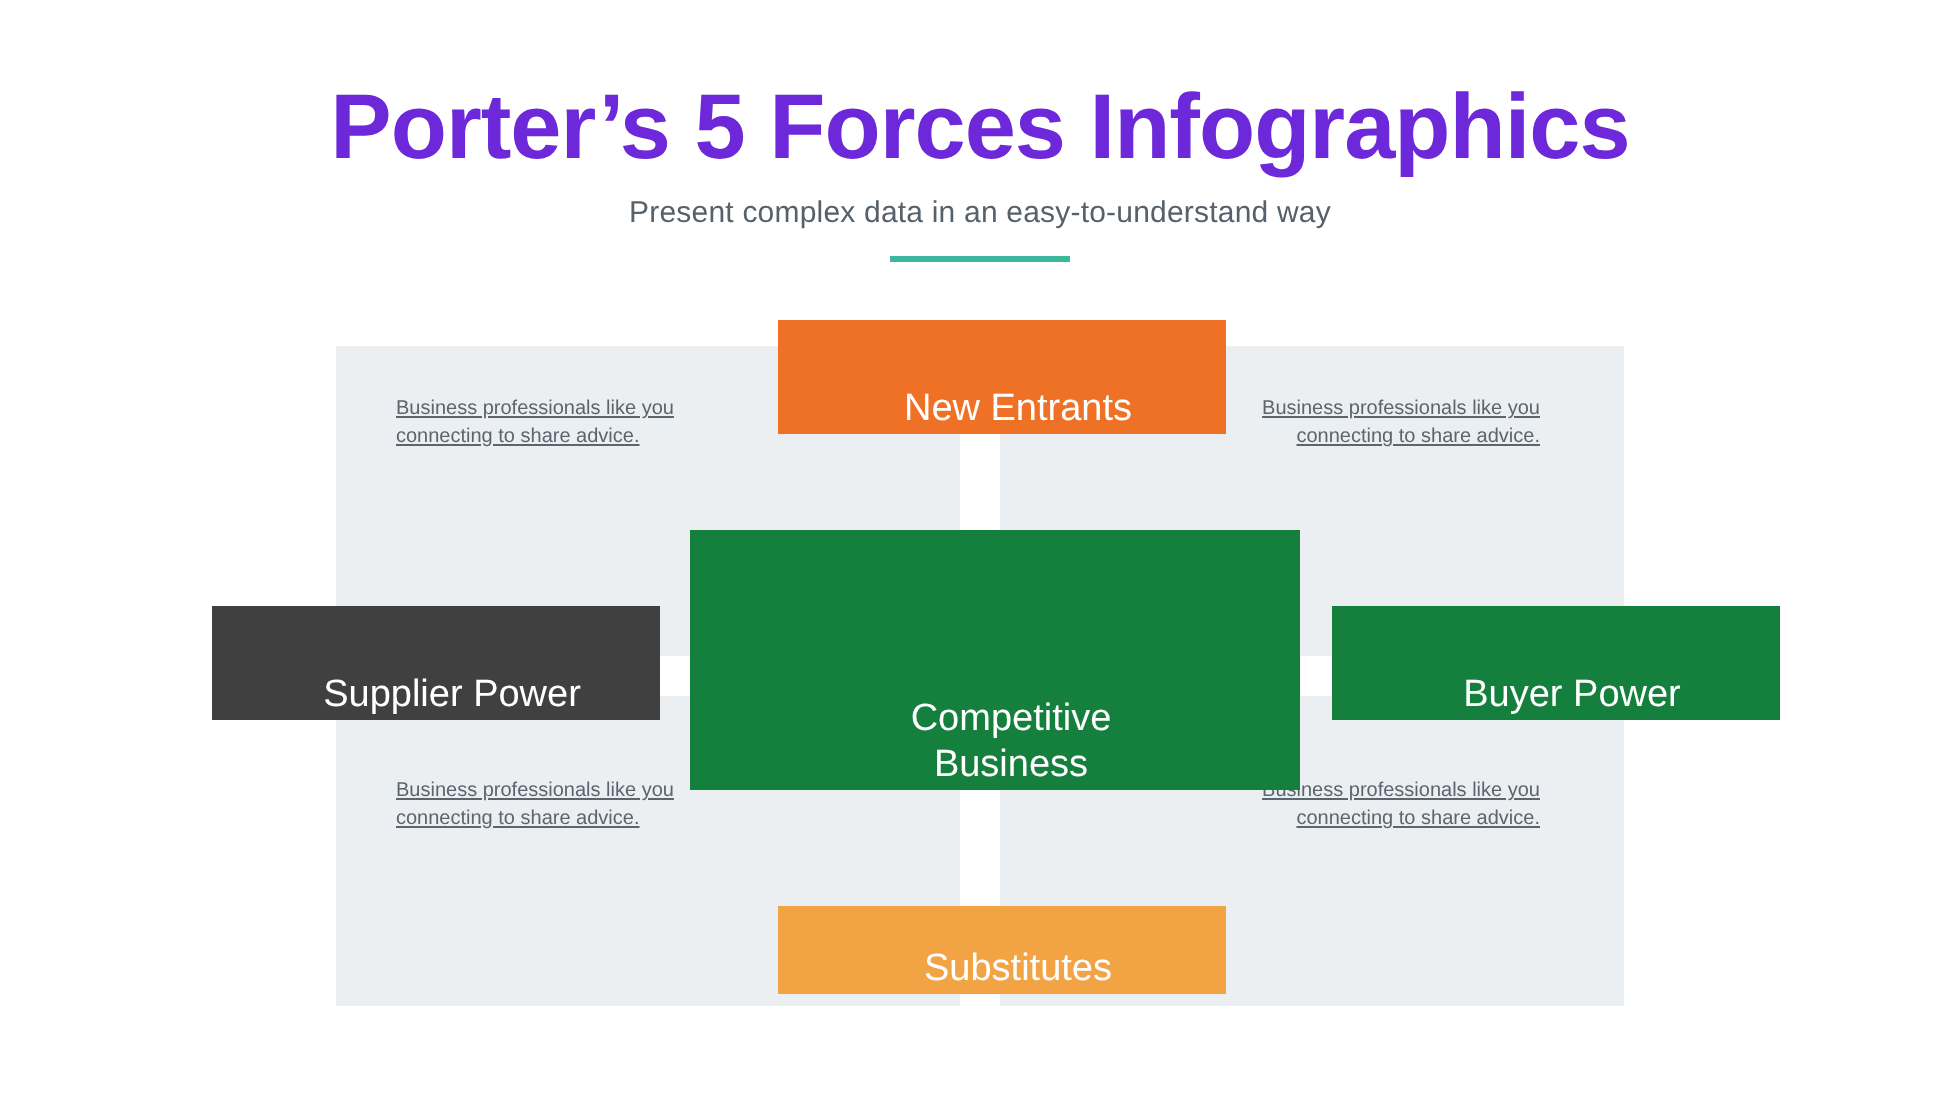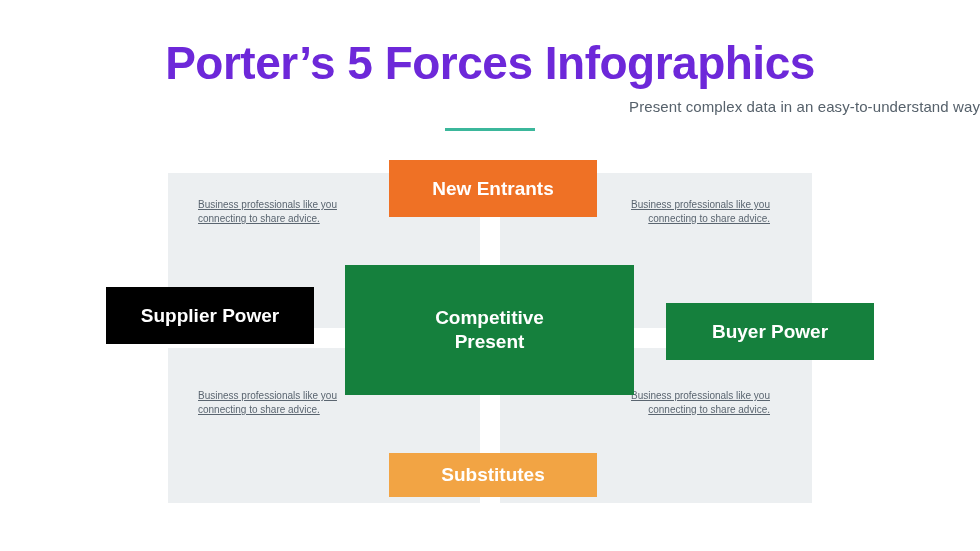--- a/index.html
+++ b/index.html
@@ -31,21 +31,21 @@
     font-weight: bold;
     color: #6d28d9;
     letter-spacing: -0.5px;
     line-height: 1.1;
   }
   .subtitle {
     position: absolute;
     left: 0;
     top: 98px;
     width: 980px;
-    text-align: right;
+    text-align: center;
     font-size: 15px;
     color: #56616b;
     letter-spacing: 0.1px;
   }
   .accent-rule {
     position: absolute;
     left: 445px;
     top: 128px;
     width: 90px;
     height: 3px;
@@ -74,49 +74,50 @@
     left: 168px;
     top: 328px;
     width: 644px;
     height: 20px;
     background: #ffffff;
   }
 
   .box {
     position: absolute;
     display: flex;
-    align-items: center;
+    align-items: flex-end;
     justify-content: center;
     text-align: center;
     color: #ffffff;
-    font-weight: bold;
+    font-weight: normal;
     line-height: 1.25;
+    padding-left: 16px;
   }
   .box-top {
     left: 389px;
     top: 160px;
     width: 208px;
     height: 57px;
     background: #ef7125;
     font-size: 19px;
   }
   .box-center {
     left: 345px;
     top: 265px;
     width: 289px;
     height: 130px;
     background: #15803d;
     font-size: 19px;
   }
   .box-left {
     left: 106px;
-    top: 287px;
+    top: 303px;
     width: 208px;
     height: 57px;
-    background: #000000;
+    background: #404040;
     font-size: 19px;
   }
   .box-right {
     left: 666px;
     top: 303px;
     width: 208px;
     height: 57px;
     background: #15803d;
     font-size: 19px;
   }
@@ -160,21 +161,21 @@
   <div class="note note-bl">Business professionals like you connecting to share advice.</div>
   <div class="note note-br">Business professionals like you connecting to share advice.</div>
 
   <div class="box box-top">
     <span>New Entrants</span>
   </div>
 
   <div class="box box-center">
     <span>
       <span>Competitive</span><br>
-      <span>Present</span>
+      <span>Business</span>
     </span>
   </div>
 
   <div class="box box-left">
     <span>Supplier Power</span>
   </div>
 
   <div class="box box-right">
     <span>Buyer Power</span>
   </div>

